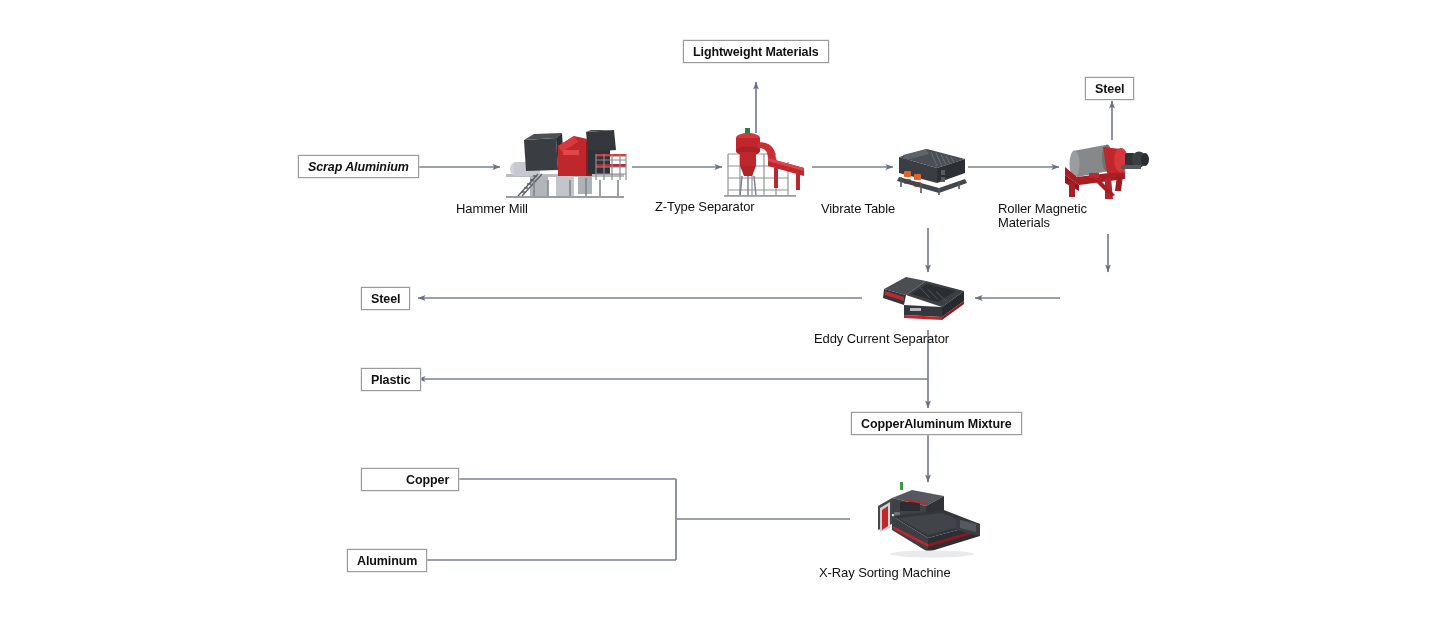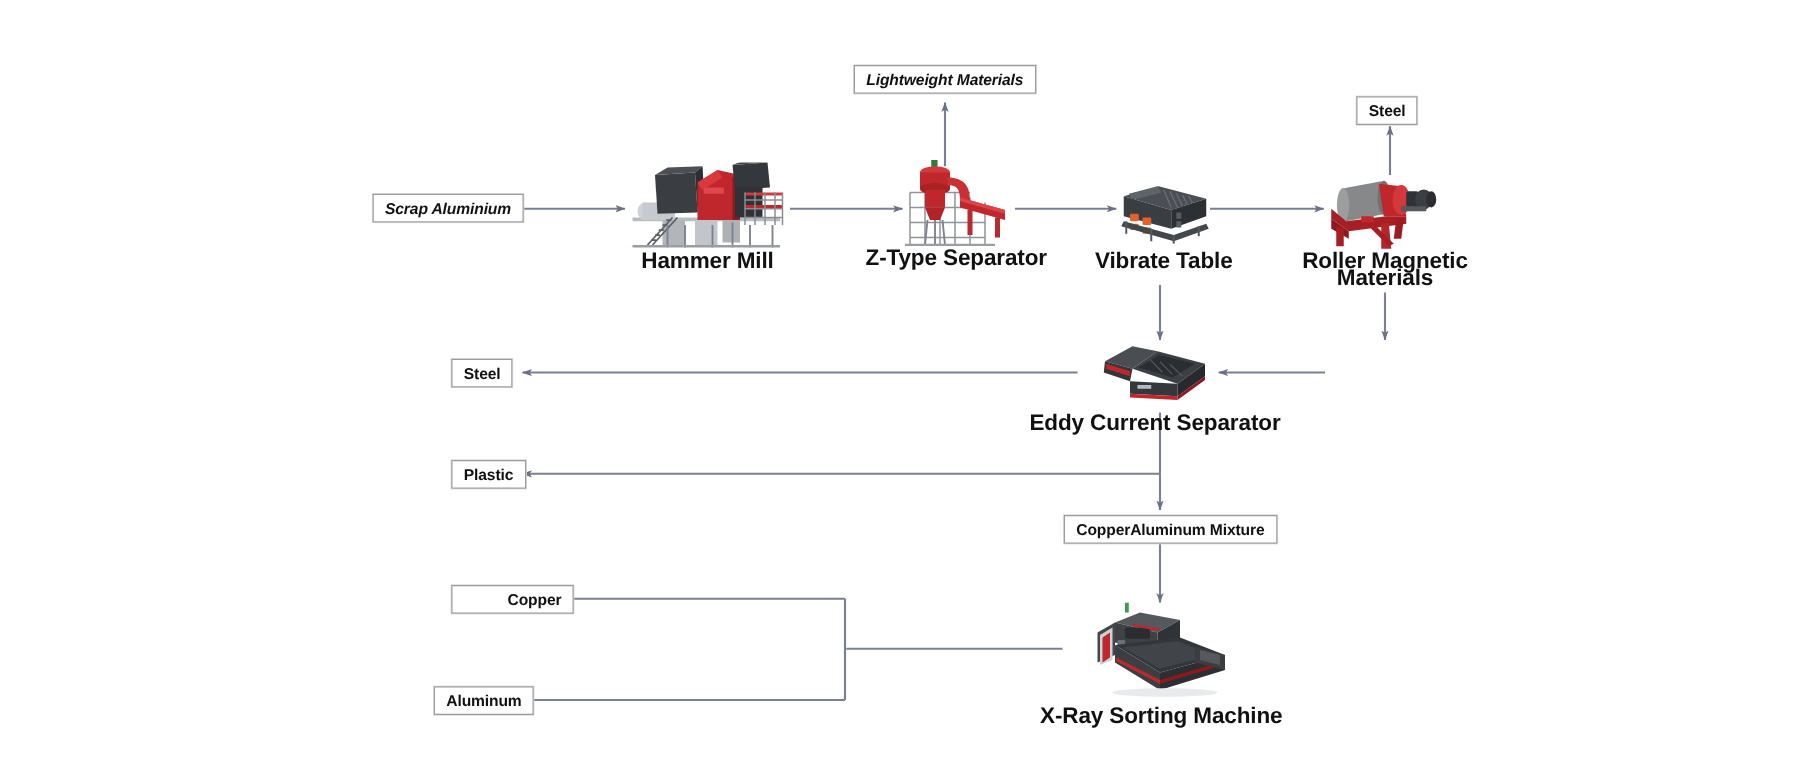--- a/index.html
+++ b/index.html
@@ -53,23 +53,23 @@
     position: absolute;
   }
   .machine-art {
     position: absolute;
     left: 0;
     top: 0;
   }
   .machine-label {
     position: absolute;
     width: 220px;
-    text-align: center;
-    font-size: 18px;
-    font-weight: bold;
+    text-align: left;
+    font-size: 13px;
+    font-weight: normal;
     color: #111111;
     line-height: 13.5px;
     letter-spacing: -0.1px;
   }
 </style>
 </head>
 <body>
 
 <div id="diagram">
 
@@ -116,21 +116,21 @@
       <line x1="676" y1="479" x2="418" y2="479" marker-end="url(#arrow)"></line>
 
       <line x1="676" y1="560" x2="418" y2="560" marker-end="url(#arrow)"></line>
     </g>
   </svg>
 
   <div class="node-box" style="left:298px; top:155px;font-style:italic;">
     <span>Scrap Aluminium</span>
   </div>
 
-  <div class="node-box" style="left:683px; top:52px;font-style:italic;">
+  <div class="node-box" style="left:683px; top:40px;">
     <span>Lightweight Materials</span>
   </div>
 
   <div class="node-box" style="left:1085px; top:77px;">
     <span>Steel</span>
   </div>
 
   <div class="node-box" style="left:361px; top:287px;">
     <span>Steel</span>
   </div>

